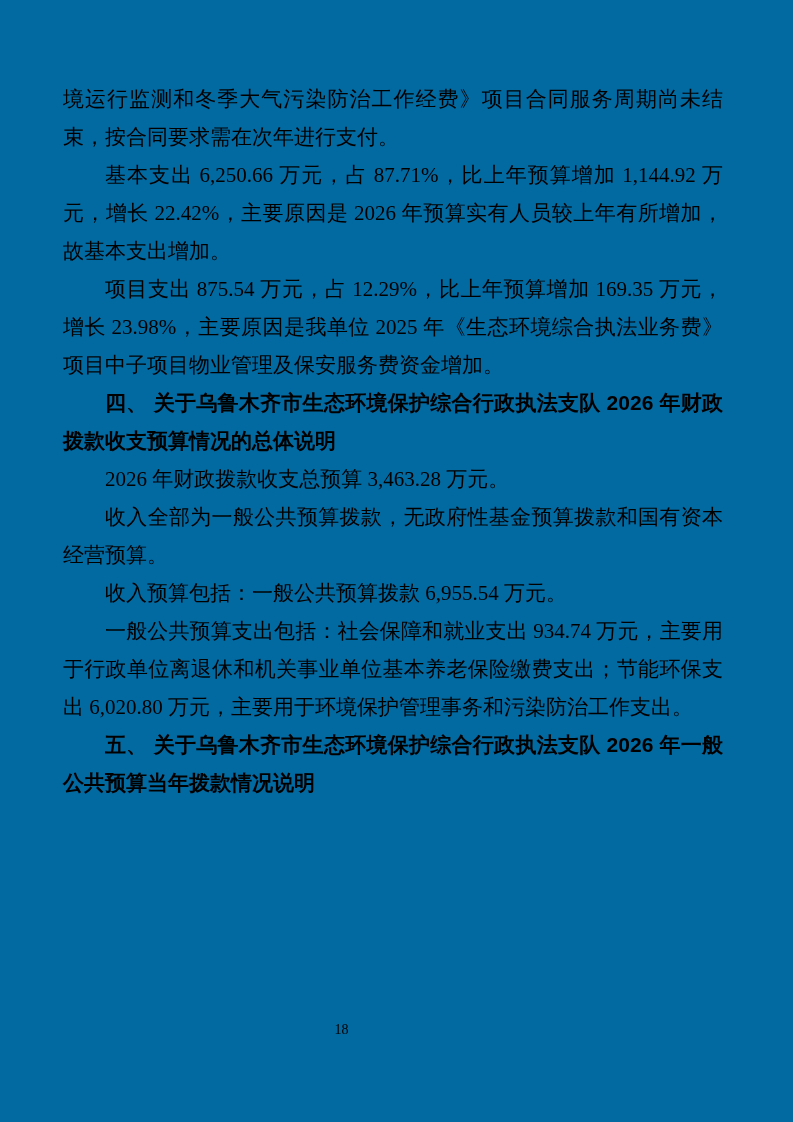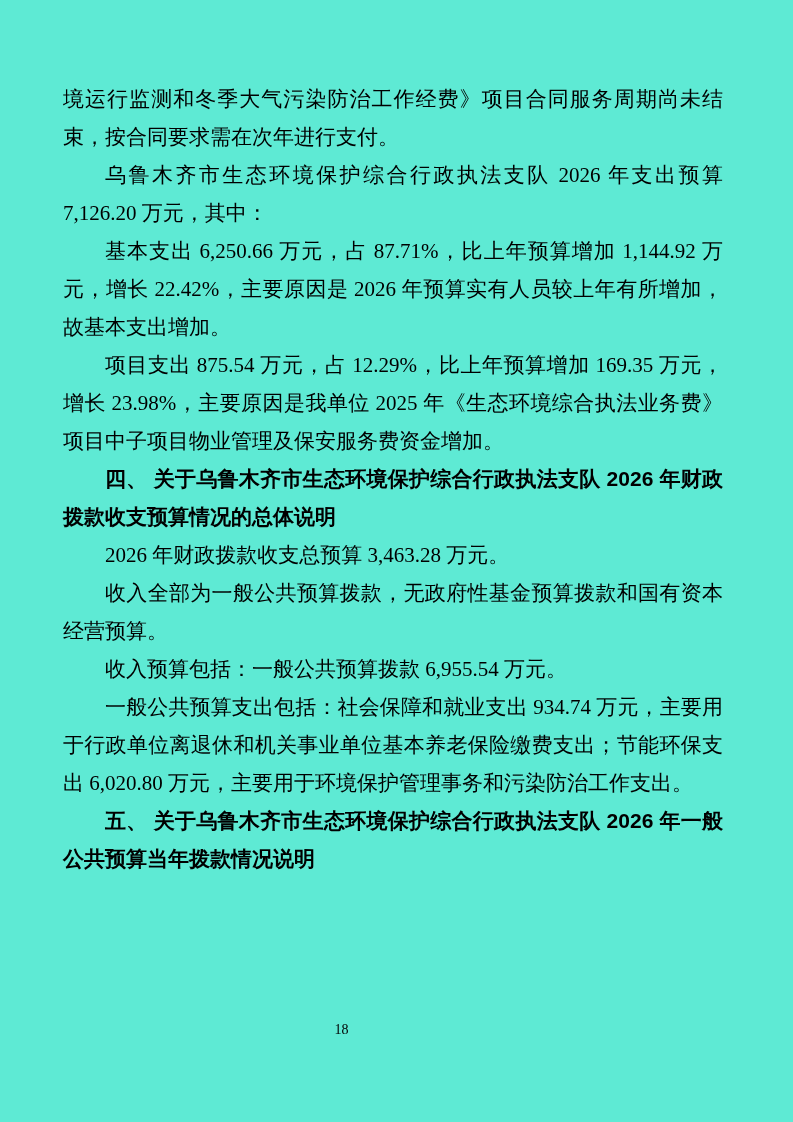--- a/index.html
+++ b/index.html
@@ -4,21 +4,21 @@
 <style>
   html, body {
     margin: 0;
     padding: 0;
     background: #ffffff;
   }
   .page {
     position: relative;
     width: 793px;
     height: 1122px;
-    background: #5eead4;
+    background: #0369a1;
     color: #000000;
     overflow: hidden;
   }
   .content {
     position: absolute;
     left: 63px;
     top: 80px;
     width: 660px;
   }
   .para {
@@ -47,21 +47,20 @@
     font-size: 14px;
     color: #000000;
   }
 </style>
 </head>
 <body>
 
 <div class="page">
   <div class="content">
     <p class="para">境运行监测和冬季大气污染防治工作经费》项目合同服务周期尚未结束，按合同要求需在次年进行支付。</p>
-    <p class="para indent">乌鲁木齐市生态环境保护综合行政执法支队 2026 年支出预算 7,126.20 万元，其中：</p>
     <p class="para indent">基本支出 6,250.66 万元，占 87.71%，比上年预算增加 1,144.92 万元，增长 22.42%，主要原因是 2026 年预算实有人员较上年有所增加，故基本支出增加。</p>
     <p class="para indent">项目支出 875.54 万元，占 12.29%，比上年预算增加 169.35 万元，增长 23.98%，主要原因是我单位 2025 年《生态环境综合执法业务费》项目中子项目物业管理及保安服务费资金增加。</p>
     <p class="para heading">四、 关于乌鲁木齐市生态环境保护综合行政执法支队 2026 年财政拨款收支预算情况的总体说明</p>
     <p class="para indent">2026 年财政拨款收支总预算 3,463.28 万元。</p>
     <p class="para indent">收入全部为一般公共预算拨款，无政府性基金预算拨款和国有资本经营预算。</p>
     <p class="para indent">收入预算包括：一般公共预算拨款 6,955.54 万元。</p>
     <p class="para indent">一般公共预算支出包括：社会保障和就业支出 934.74 万元，主要用于行政单位离退休和机关事业单位基本养老保险缴费支出；节能环保支出 6,020.80 万元，主要用于环境保护管理事务和污染防治工作支出。</p>
     <p class="para heading">五、 关于乌鲁木齐市生态环境保护综合行政执法支队 2026 年一般公共预算当年拨款情况说明</p>
   </div>
   <div class="footer">18</div>

